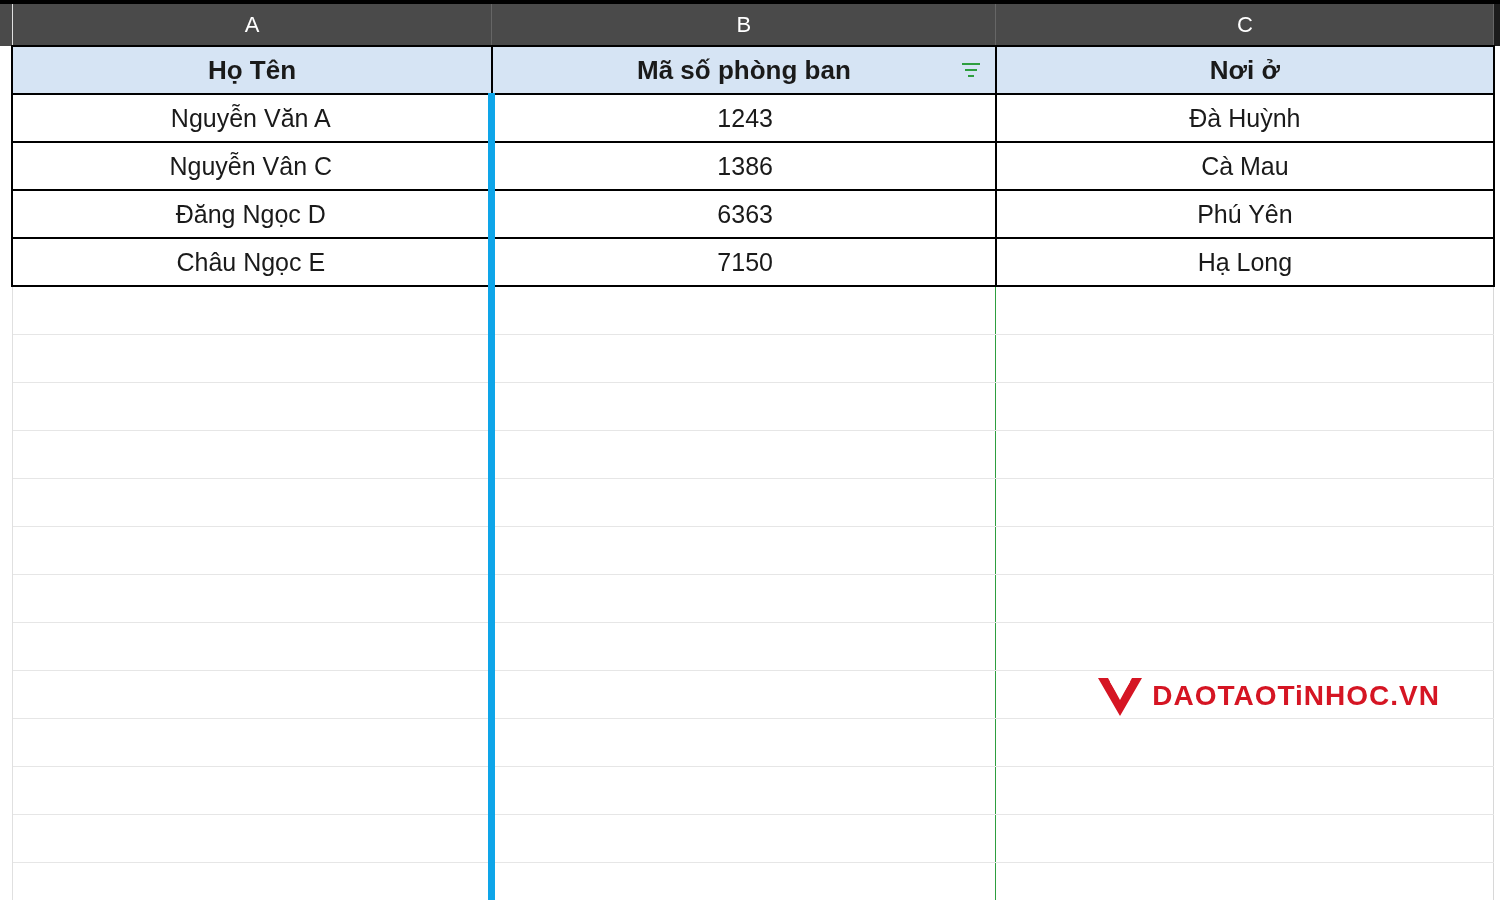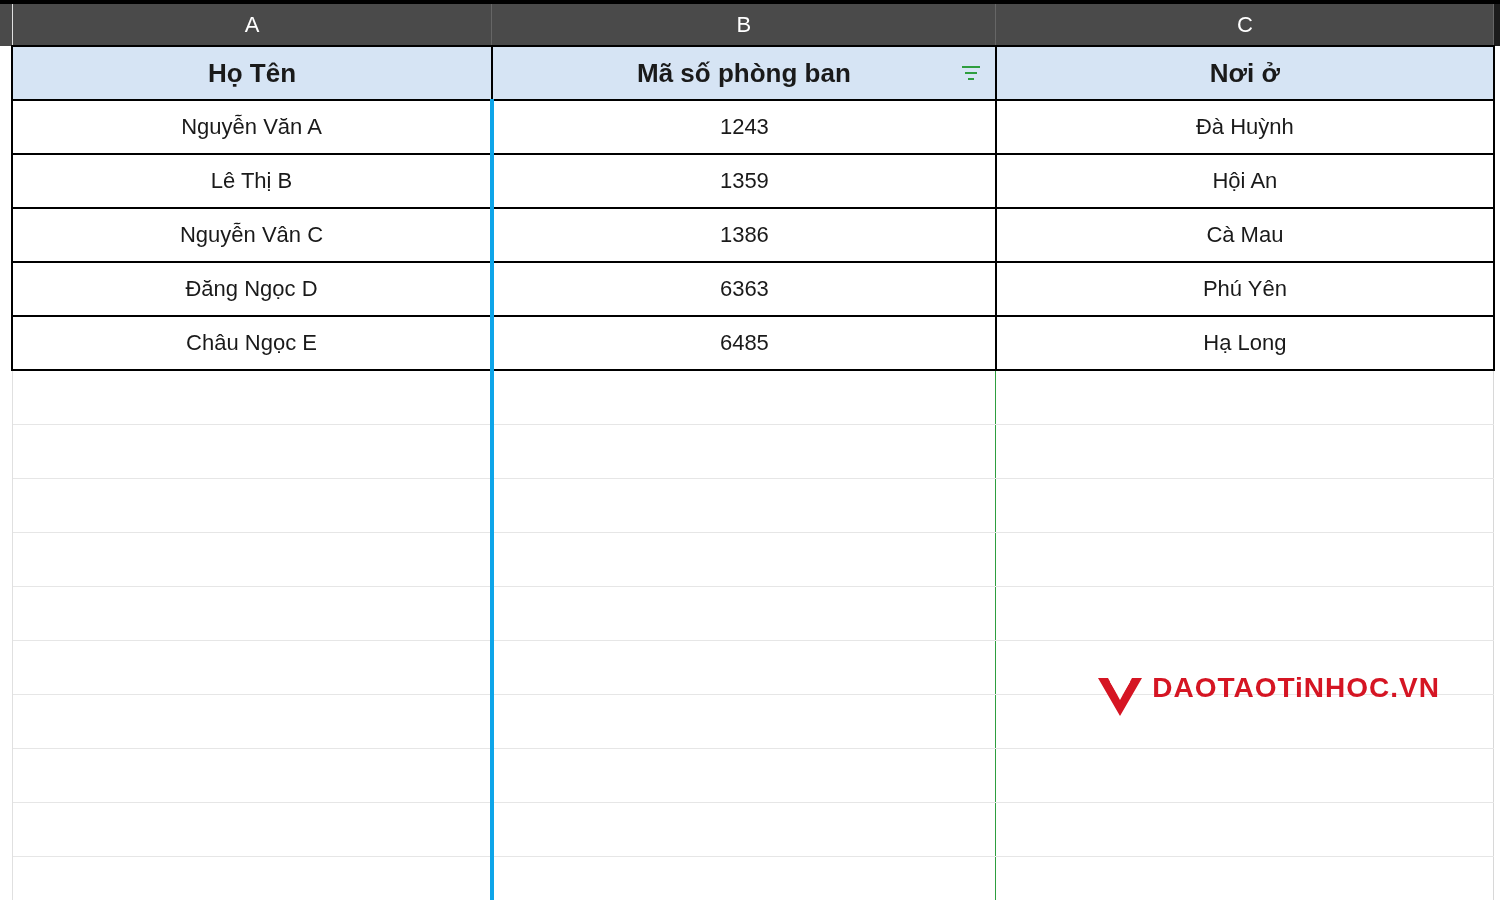--- a/index.html
+++ b/index.html
@@ -31,44 +31,44 @@
     font-size: 22px;
     text-align: center;
     height: 42px;
     border-right: 1px solid #666;
     border-bottom: 1px solid #333;
   }
   .colhead:last-child {
     border-right: 3px solid #000;
   }
   td.cell {
-    height: 54px;
+    height: 48px;
     border-right: 1px solid #d0d0d0;
     border-bottom: 1px solid #d0d0d0;
     font-size: 24px;
     text-align: center;
     color: #1a1a1a;
     vertical-align: middle;
     background: #ffffff;
   }
   .cell.hdrcell {
     background: #d6e4f4;
     font-weight: 700;
     border: 2px solid #000;
     font-size: 26px;
     position: relative;
   }
   .cell.data {
     border: 2px solid #000;
     border-top: none;
-    font-size: 22px;
+    font-size: 25px;
   }
   .cell.data.colB,
   .cell.empty.colB {
-    border-left: 4px solid #0ea5e9;
+    border-left: 7px solid #0ea5e9;
     border-right: 1px solid #2e9e3f;
     border-radius: 21px;
   }
   .cell.empty {
     border-right: 1px solid #d8d8d8;
     border-bottom: 1px solid #e6e6e6;
   }
   .cell.colA.empty { border-left: 1px solid #d8d8d8; }
   .filter-icon {
     position: absolute;
@@ -87,21 +87,21 @@
   .rightedge {
     width: 6px;
     background: #1c1c1c;
   }
   
   .watermark {
     position: absolute;
     right: 60px;
     top: 672px;
     display: flex;
-    align-items: flex-start;
+    align-items: center;
     gap: 8px;
     pointer-events: none;
   }
   .wm-logo {
     width: 48px;
     height: 48px;
     position: relative;
   }
   .wm-logo svg { display:block; }
   .wm-text {
@@ -158,43 +158,36 @@
 
   <tr>
     <td class="rownum-col"></td>
     <td class="cell data colA">Nguyễn Văn A</td>
     <td class="cell data colB">1243</td>
     <td class="cell data colC">Đà Huỳnh</td>
     <td></td>
   </tr>
   <tr>
     <td class="rownum-col"></td>
-    <td class="cell data colA">Lê Thị B</td>
-    <td class="cell data colB">1359</td>
-    <td class="cell data colC">Hội An</td>
-    <td></td>
-  </tr>
-  <tr>
-    <td class="rownum-col"></td>
     <td class="cell data colA">Nguyễn Vân C</td>
     <td class="cell data colB">1386</td>
     <td class="cell data colC">Cà Mau</td>
     <td></td>
   </tr>
   <tr>
     <td class="rownum-col"></td>
     <td class="cell data colA">Đăng Ngọc D</td>
     <td class="cell data colB">6363</td>
     <td class="cell data colC">Phú Yên</td>
     <td></td>
   </tr>
   <tr>
     <td class="rownum-col"></td>
     <td class="cell data colA">Châu Ngọc E</td>
-    <td class="cell data colB">6485</td>
+    <td class="cell data colB">7150</td>
     <td class="cell data colC">Hạ Long</td>
     <td></td>
   </tr>
 
   <tr>
         <td class="rownum-col"></td>
         <td class="cell empty colA"></td>
         <td class="cell empty colB"></td>
         <td class="cell empty colC"></td>
         <td></td>

